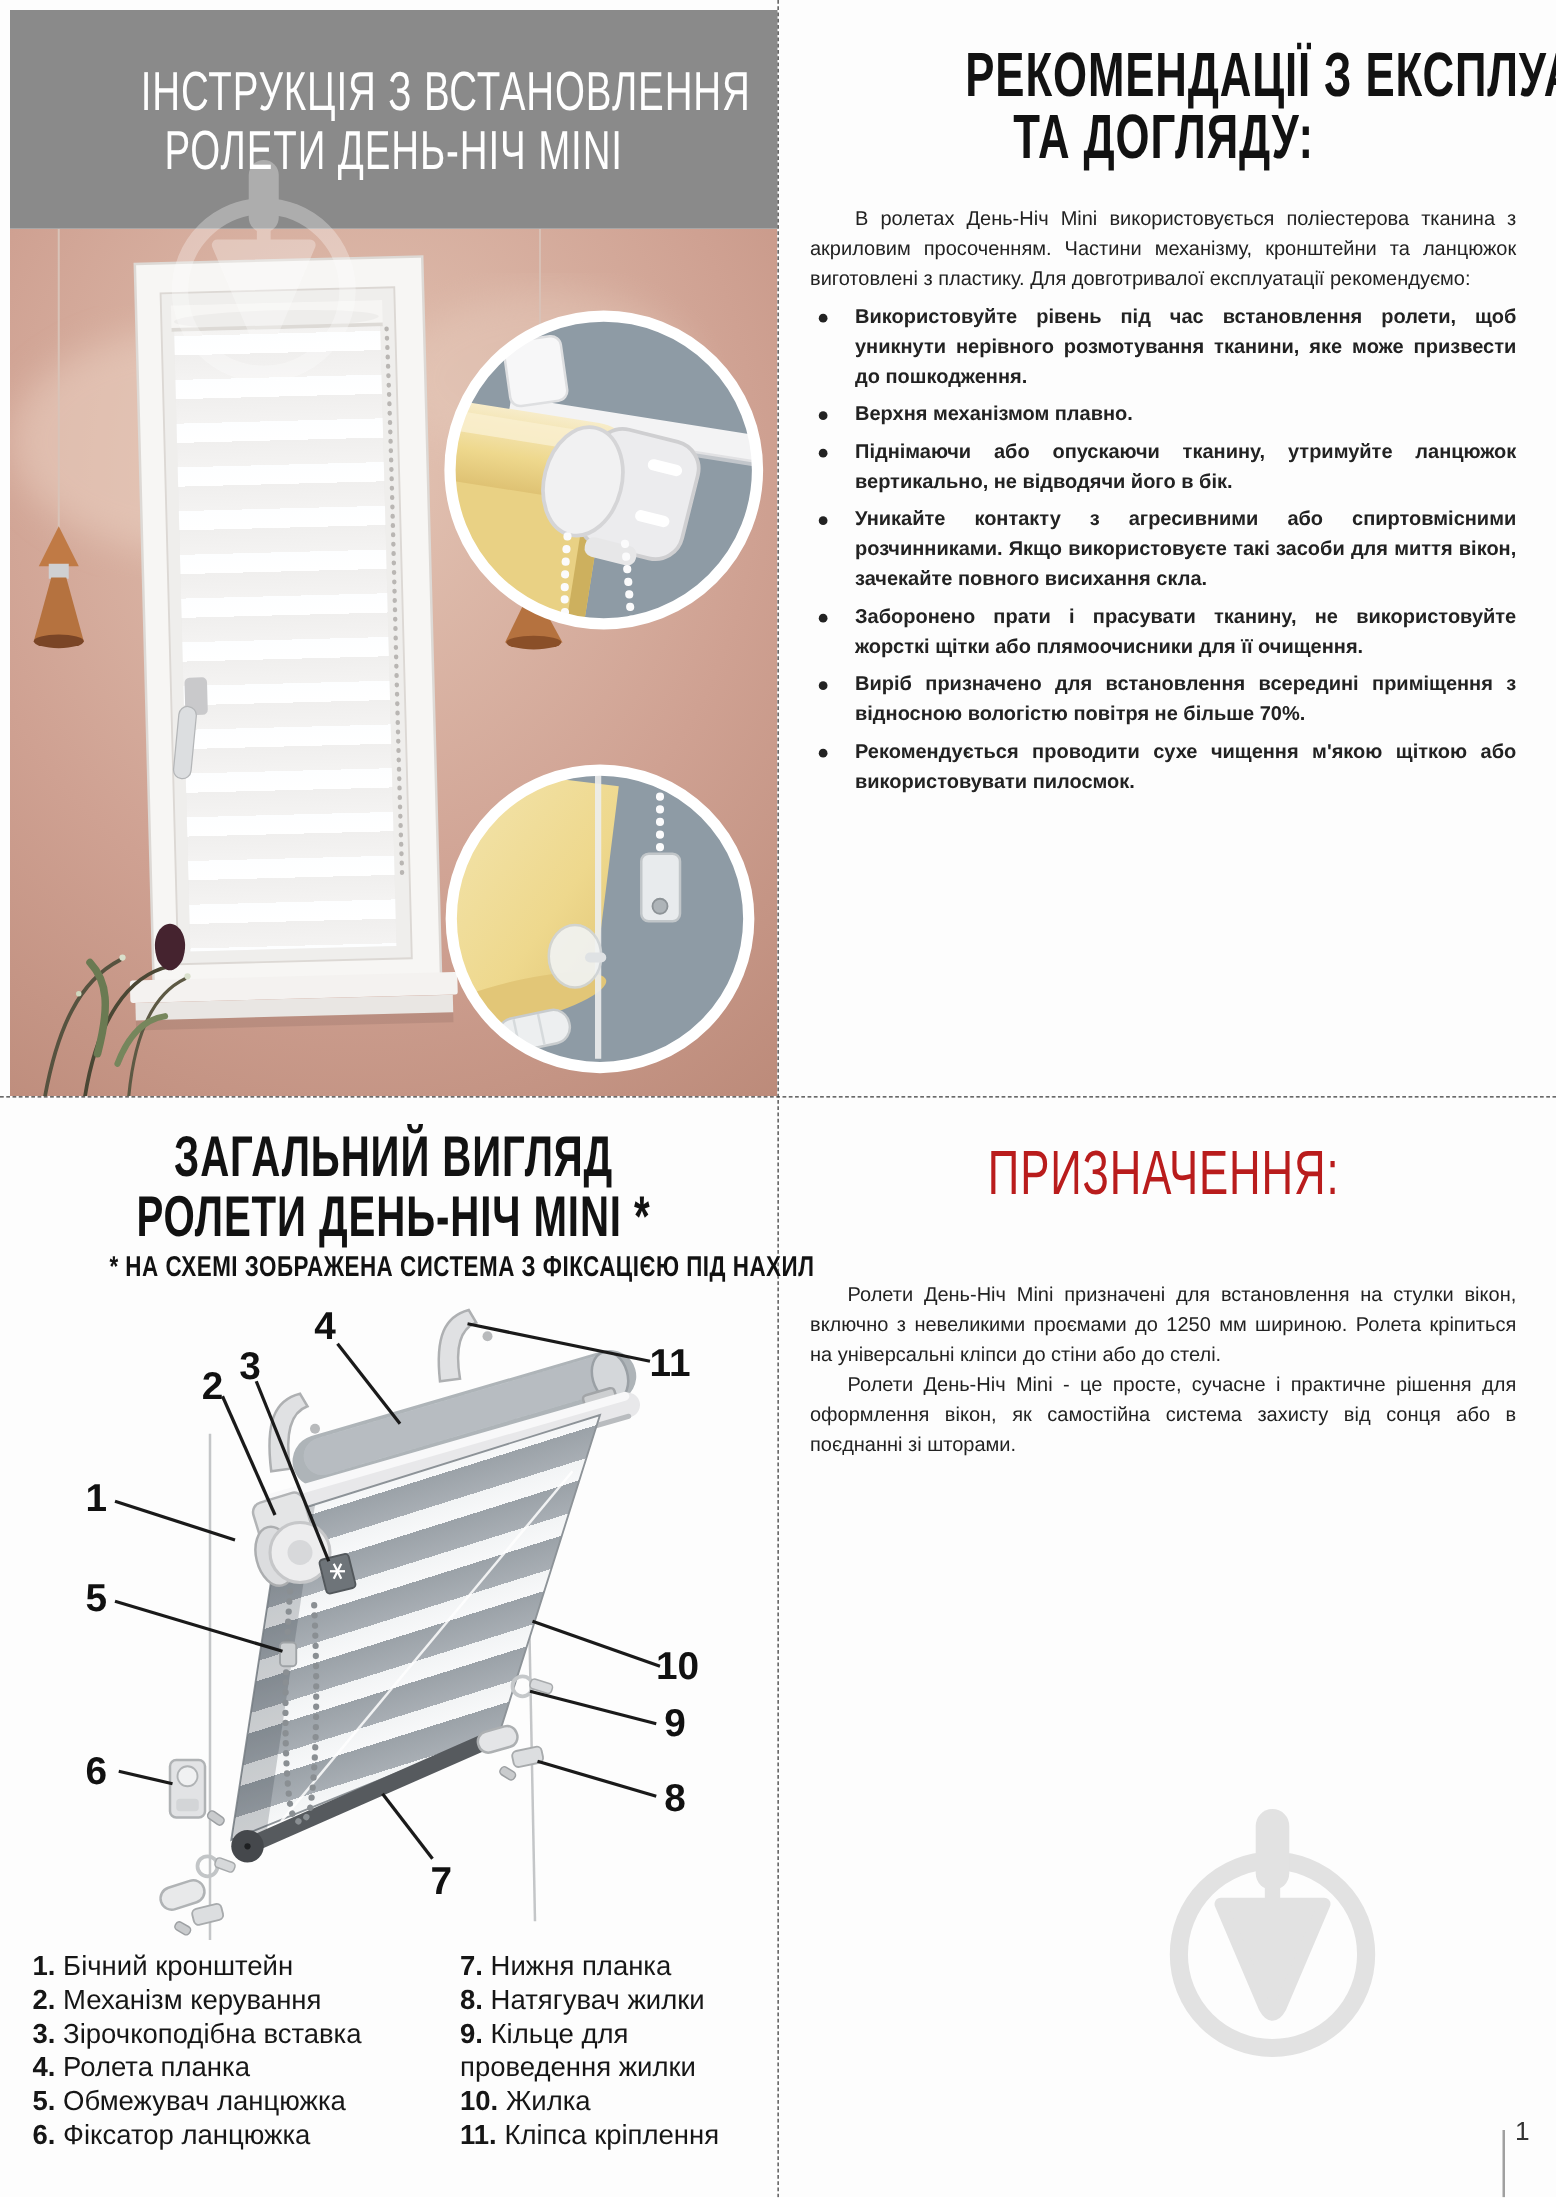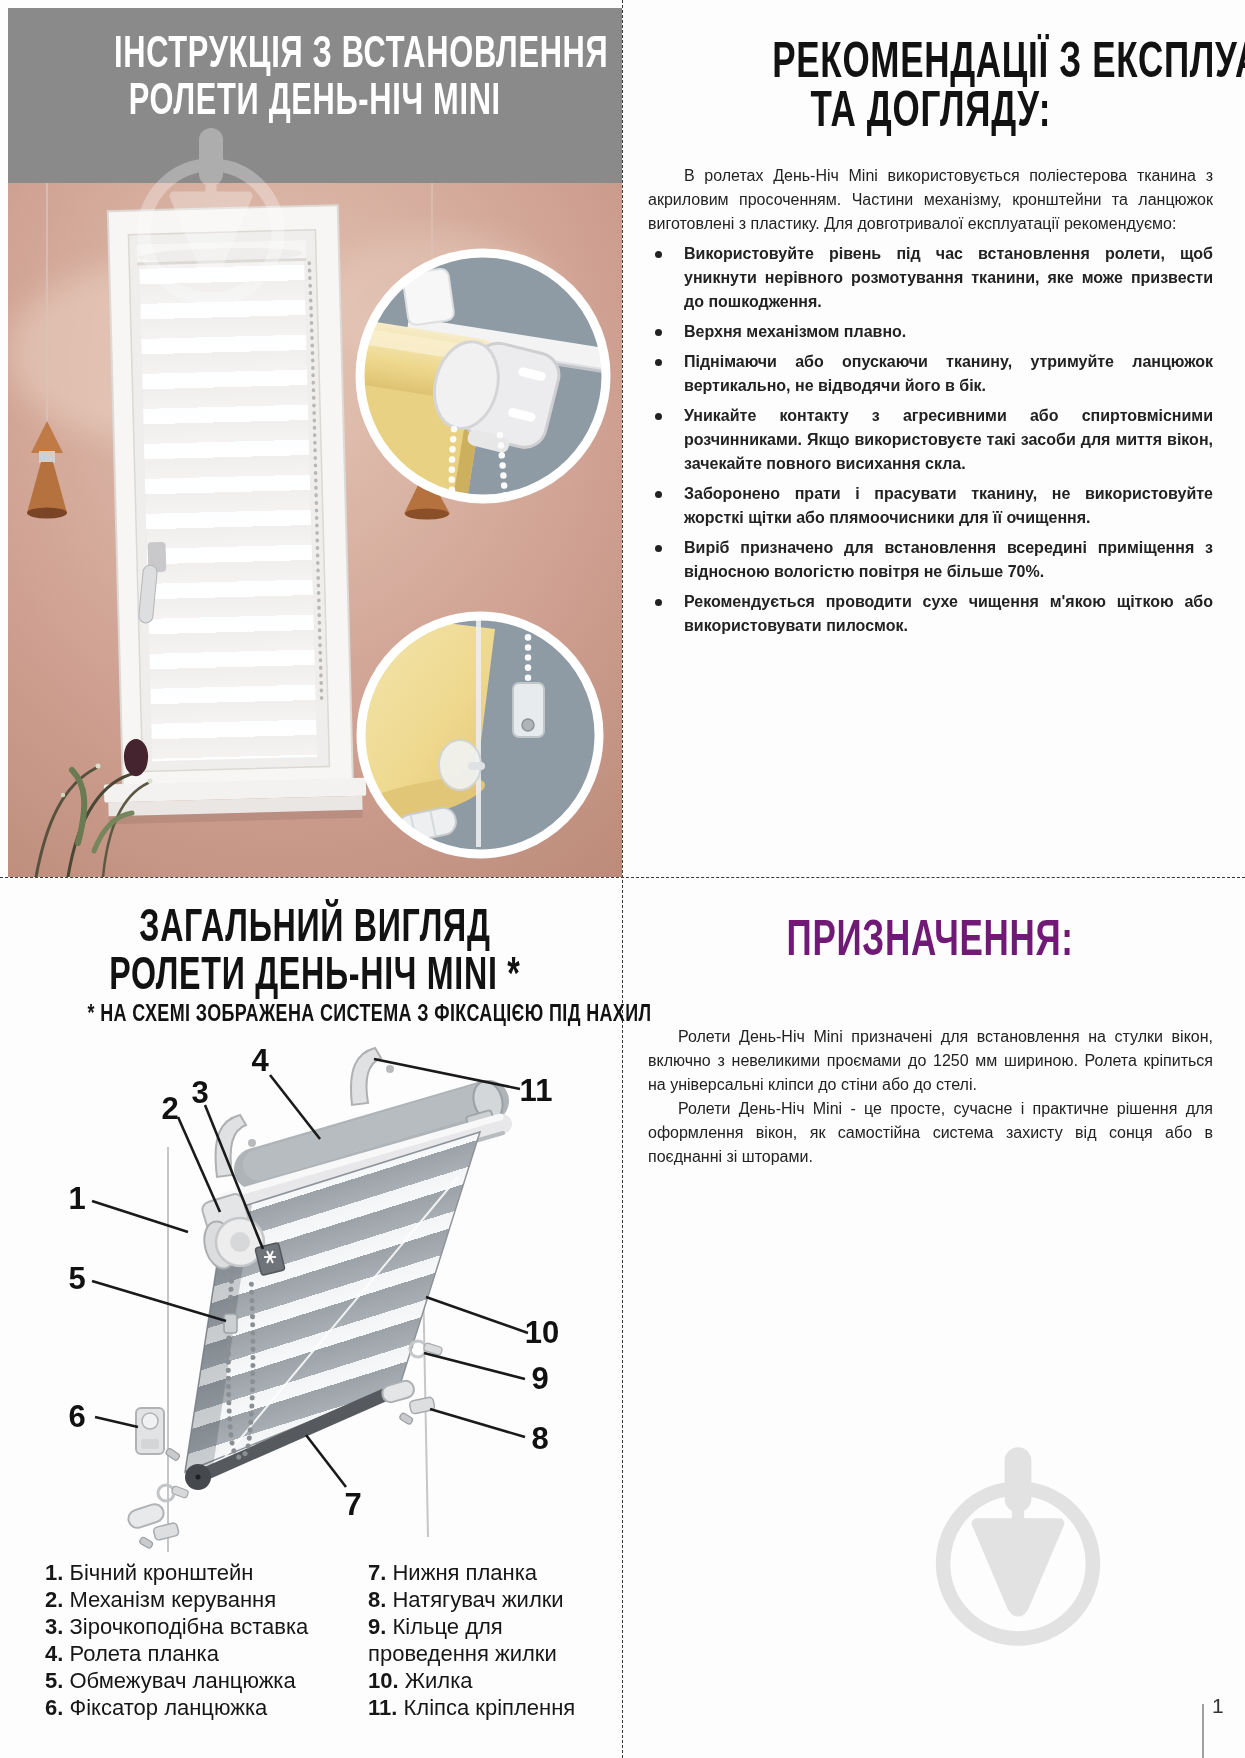--- a/index.html
+++ b/index.html
@@ -9,46 +9,46 @@
   .vdiv{position:absolute;left:622px;top:0;height:1758px;width:0;border-left:1.5px dashed #3a3a3a;}
   .hdiv{position:absolute;left:0;top:877px;width:1245px;height:0;border-top:1.5px dashed #3a3a3a;}
 
   
   .hline{text-align:center;white-space:nowrap;}
   .cond{display:inline-block;transform:scaleX(.70);transform-origin:50% 50%;white-space:nowrap;letter-spacing:1px;}
   .cond2{display:inline-block;transform:scaleX(.78);transform-origin:50% 50%;white-space:nowrap;letter-spacing:.5px;}
 
   
   .tl-header{position:absolute;left:8px;top:8px;width:614px;height:175px;background:#8a8a8a;
-             color:#ffffff;font-weight:bold;font-size:44px;line-height:47px;padding-top:20px;box-sizing:border-box;}
+             color:#ffffff;font-weight:normal;font-size:44px;line-height:47px;padding-top:42px;box-sizing:border-box;}
   
   .photo{position:absolute;left:8px;top:183px;width:614px;height:694px;overflow:hidden;}
 
   
   .tr{position:absolute;left:623px;top:8px;width:614px;box-sizing:border-box;padding:0 24px 0 25px;}
   .tr-title{margin-top:28px;font-weight:bold;font-size:50px;line-height:49px;color:#121212;}
   .body-text{font-size:16px;line-height:24px;text-align:justify;color:#222;}
   .intro{margin-top:30px;text-indent:36px;}
   ul.bullets{list-style:none;margin:4px 0 0 0;padding:0;}
   ul.bullets li{position:relative;padding-left:36px;margin-top:6px;text-align:justify;font-weight:bold;}
   ul.bullets li .dot{position:absolute;left:7px;top:9px;width:7px;height:7px;border-radius:50%;background:#222;}
 
   
   .bl{position:absolute;left:8px;top:877px;width:614px;height:787px;}
   .bl-title{margin-top:24px;font-weight:bold;font-size:46px;line-height:48px;color:#121212;}
   .bl-sub{margin-top:4px;font-weight:bold;font-size:23px;line-height:25px;color:#121212;text-align:right;}
   .diagram{position:absolute;left:12px;top:150px;}
   .legend{position:absolute;top:682px;font-size:22px;line-height:27px;color:#161616;}
   .legend .litem b{font-weight:bold;}
-  .lc1{left:37px;width:300px;}
+  .lc1{left:18px;width:300px;}
   .lc2{left:360px;width:224px;}
 
   
   .br{position:absolute;left:623px;top:877px;width:614px;height:881px;box-sizing:border-box;padding:0 24px 0 25px;}
-  .br-title{margin-top:36px;font-weight:bold;font-size:50px;line-height:50px;color:#701a75;}
+  .br-title{margin-top:36px;font-weight:normal;font-size:50px;line-height:50px;color:#b91c1c;}
   .br .body-text{margin-top:62px;}
   .br .p2{margin-top:0;}
   .br p{margin:0;text-indent:30px;}
 
   .pagenum-line{position:absolute;left:1202px;top:1704px;height:54px;width:0;border-left:2px solid #a0a0a0;}
   .pagenum{position:absolute;left:1212px;top:1694px;font-size:21px;color:#333;}
 
   svg text.num{font-family:"Liberation Sans","DejaVu Sans",sans-serif;font-weight:bold;font-size:31px;fill:#111;}
   .wm-photo{position:absolute;left:136px;top:126px;opacity:.30;color:#ffffff;}
   .wm-br{position:absolute;left:934px;top:1445px;color:#e2e2e2;}

